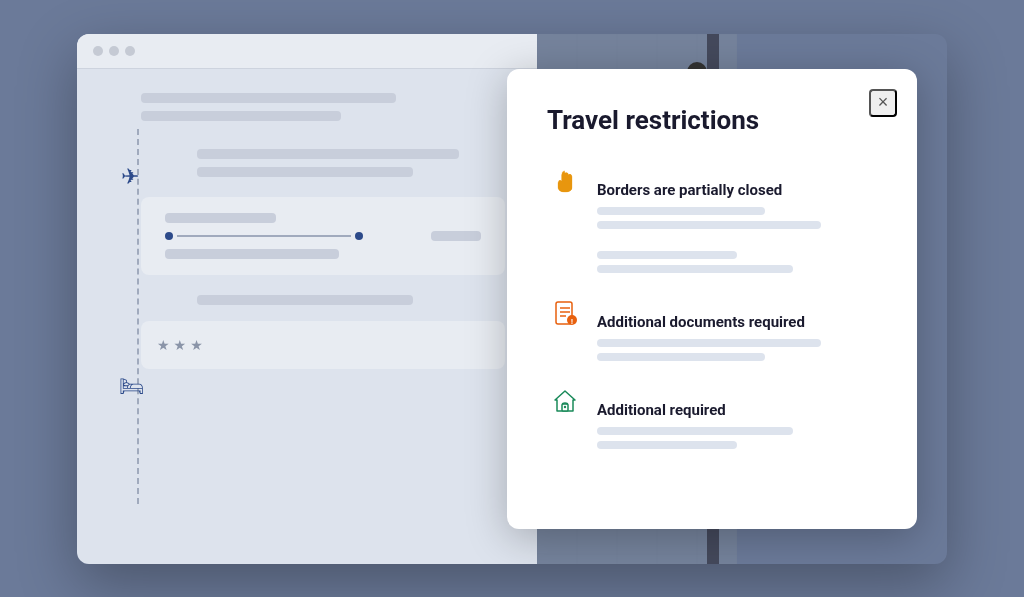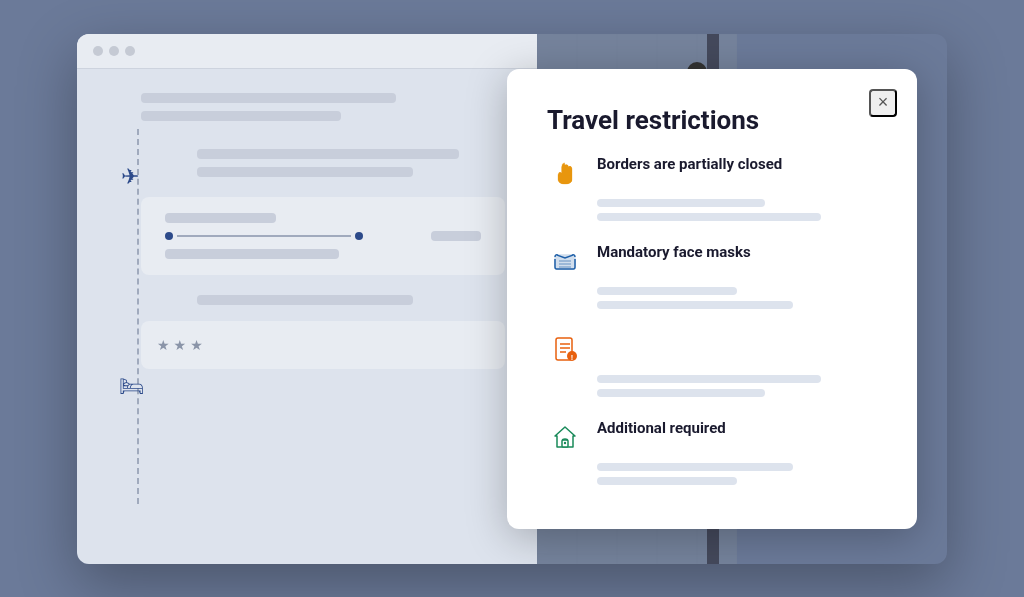--- a/index.html
+++ b/index.html
@@ -161,38 +161,38 @@
       cursor: pointer;
       color: #555;
       font-size: 18px;
       border-radius: 4px;
     }
 
     .modal-title {
       font-size: 26px;
       font-weight: 700;
       color: #1a1a2e;
-      margin-bottom: 20px;
+      margin-bottom: 28px;
     }
 
     .restriction-list {
       display: flex;
       flex-direction: column;
       gap: 22px;
     }
 
     .restriction-item {
       display: flex;
       flex-direction: column;
       gap: 8px;
     }
 
     .restriction-header {
       display: flex;
-      align-items: flex-start;
+      align-items: flex-end;
       gap: 14px;
     }
 
     .restriction-icon {
       width: 36px;
       height: 36px;
       display: flex;
       align-items: center;
       justify-content: center;
       font-size: 22px;
@@ -347,53 +347,40 @@
           </div>
           <span class="restriction-label">Borders are partially closed</span>
         </div>
         <div class="restriction-lines">
           <div class="rest-line w60"></div>
           <div class="rest-line w80"></div>
         </div>
       </div>
 
       <div class="restriction-item">
-        <div class="restriction-header">
-          <div class="restriction-icon" style="color: #1e5fa8;">
-            <svg width="28" height="28" viewBox="0 0 28 28" fill="none" xmlns="http://www.w3.org/2000/svg">
-
-              <rect x="4" y="8" width="20" height="14" rx="3" fill="#1e5fa8" opacity="0.2" stroke="#1e5fa8" stroke-width="1.5"></rect>
-              <path d="M4 12 L4 20 C4 22 5.5 22 5.5 22 L22.5 22 C24 22 24 20 24 20 L24 12" stroke="#1e5fa8" stroke-width="1.5" fill="none"></path>
-              <path d="M4 10 C4 8 6 7 7 8.5 L14 11 L21 8.5 C22 7 24 8 24 10" stroke="#1e5fa8" stroke-width="1.5" fill="none"></path>
-              <line x1="8" y1="14" x2="20" y2="14" stroke="#1e5fa8" stroke-width="1" opacity="0.6"></line>
-              <line x1="8" y1="17" x2="20" y2="17" stroke="#1e5fa8" stroke-width="1" opacity="0.6"></line>
-              <line x1="8" y1="20" x2="20" y2="20" stroke="#1e5fa8" stroke-width="1" opacity="0.6"></line>
-            </svg>
-          </div>
-          <span class="restriction-label">Mandatory face masks</span>
-        </div>
         <div class="restriction-lines">
           <div class="rest-line w50"></div>
           <div class="rest-line w70"></div>
         </div>
       </div>
 
       <div class="restriction-item">
         <div class="restriction-header">
           <div class="restriction-icon" style="color: #e8600e;">
             <svg width="26" height="28" viewBox="0 0 26 28" fill="none" xmlns="http://www.w3.org/2000/svg">
 
               <rect x="4" y="3" width="16" height="22" rx="2" fill="white" stroke="#e8600e" stroke-width="1.5"></rect>
               <line x1="8" y1="9" x2="18" y2="9" stroke="#e8600e" stroke-width="1.5"></line>
               <line x1="8" y1="13" x2="18" y2="13" stroke="#e8600e" stroke-width="1.5"></line>
               <line x1="8" y1="17" x2="14" y2="17" stroke="#e8600e" stroke-width="1.5"></line>
               <circle cx="20" cy="21" r="5" fill="#e8600e"></circle>
               <text x="20" y="25" text-anchor="middle" font-size="7" fill="white" font-weight="bold">!</text>
             </svg>
           </div>
+          <span class="restriction-label">Additional documents required</span>
         </div>
         <div class="restriction-lines">
           <div class="rest-line w80"></div>
           <div class="rest-line w60"></div>
         </div>
       </div>
 
       <div class="restriction-item">
         <div class="restriction-header">
           <div class="restriction-icon" style="color: #1a8a5a;">

